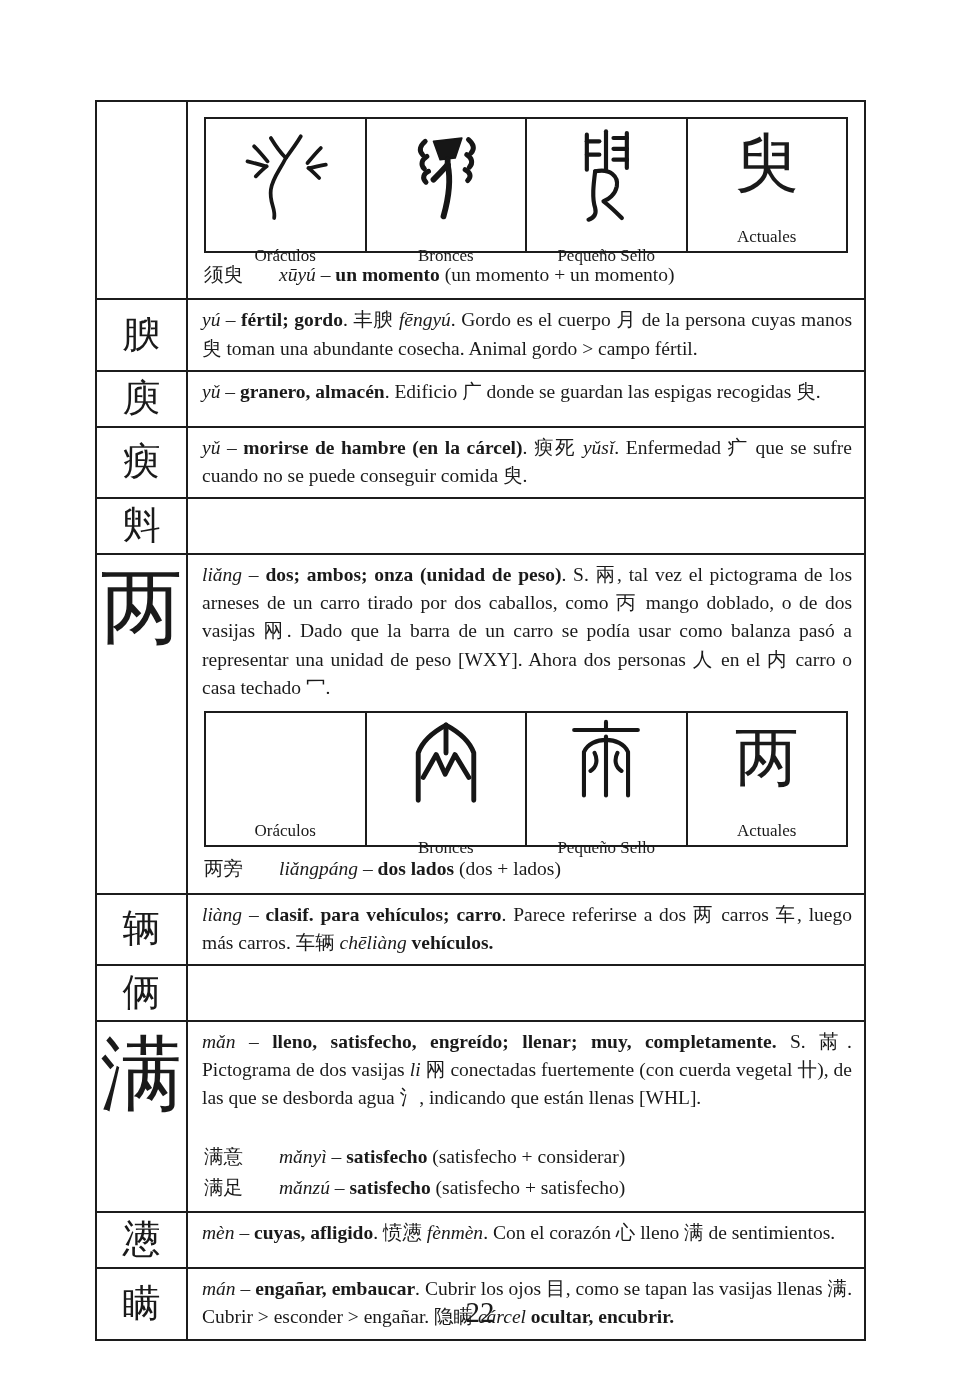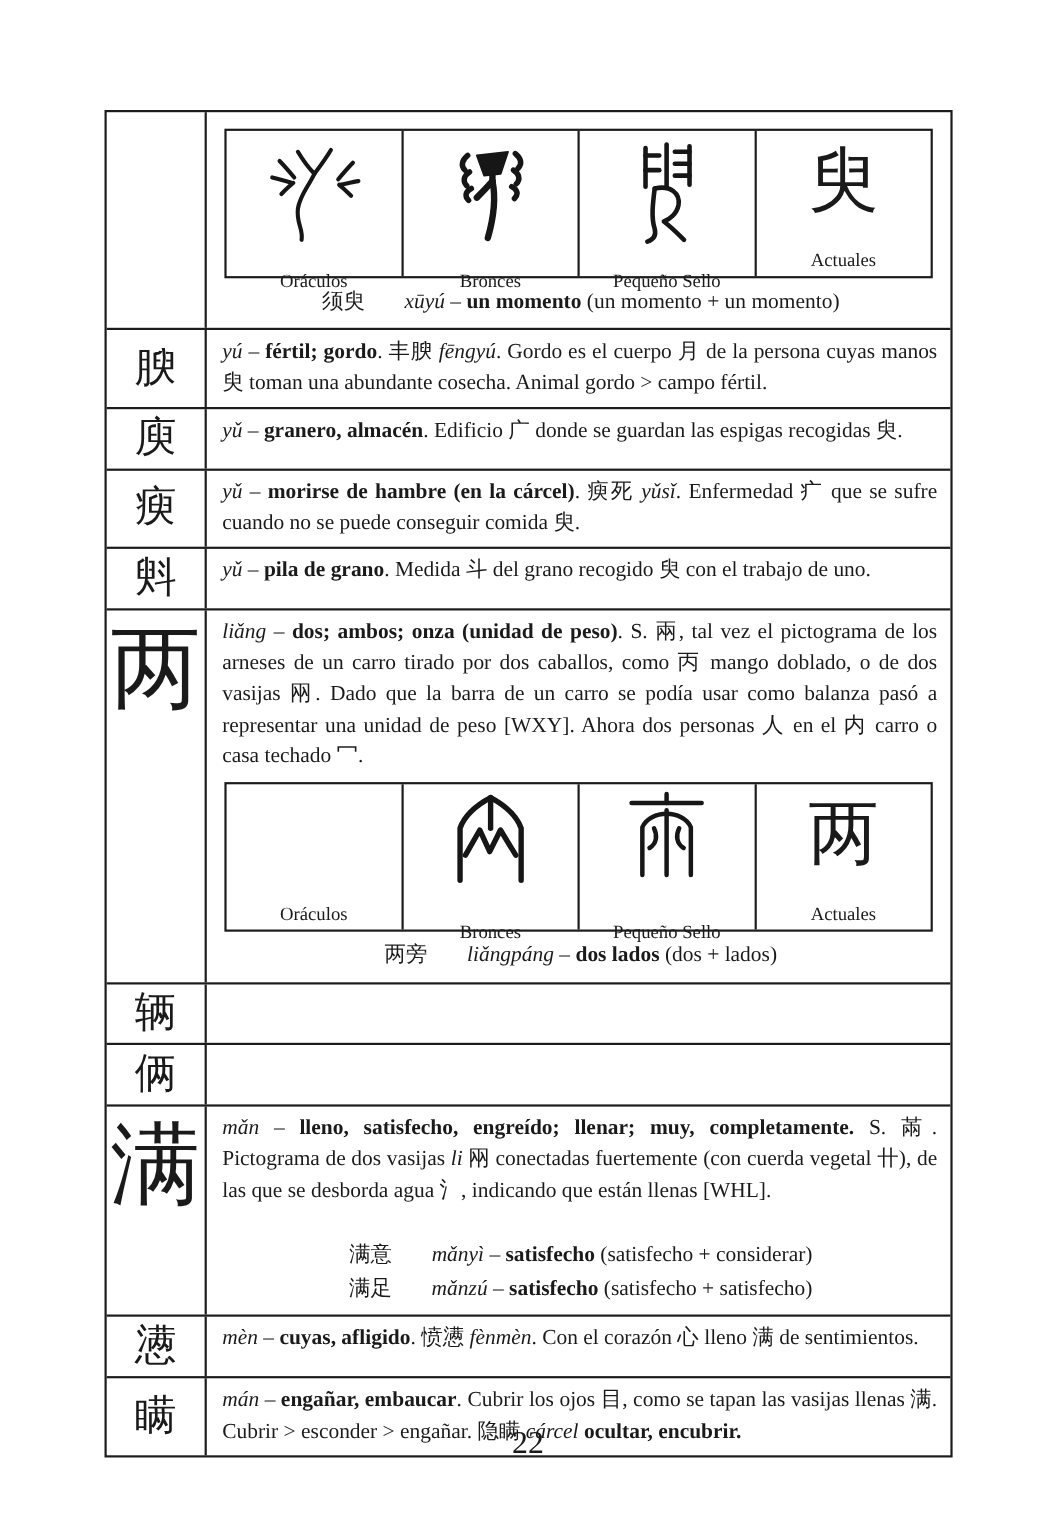--- a/index.html
+++ b/index.html
@@ -20,21 +20,21 @@
     display:flex;justify-content:center;align-items:center;
     font-size:38px;line-height:1.1;padding:6px 0;box-sizing:border-box;
   }
   .head-cell.large{font-size:82px;align-items:flex-start;padding-top:8px;}
   .body-cell{
     flex:1;min-width:0;padding:6px 12px 7px 14px;box-sizing:border-box;
     font-size:19.5px;line-height:1.45;text-align:justify;
   }
   .seg-i{font-style:italic;}
   .seg-b{font-weight:bold;}
-  .compound{margin:3px 0 2px 2px;text-align:center;}
+  .compound{margin:3px 0 2px 2px;text-align:left;}
   .compound .hanzi{margin-right:36px;}
   .spacer{height:27px;}
   .script-table{
     display:flex;border:2px solid #1c1c1c;margin:9px 4px 8px 2px;background:#fff;
   }
   .script-cell{
     flex:1;border-right:2px solid #1c1c1c;height:132px;box-sizing:border-box;
     display:flex;flex-direction:column;align-items:center;padding:4px 0 2px;
   }
   .script-cell:last-child{border-right:none;}
@@ -134,23 +134,20 @@
         <span class="headword">瘐</span>
       </div>
       <div class="body-cell">
         <div class="entry-text"><span class="seg-i">yǔ</span><span class="seg-p"> – </span><span class="seg-b">morirse de hambre (en la cárcel)</span><span class="seg-p">. 瘐死 </span><span class="seg-i">yǔsǐ</span><span class="seg-p">. Enfermedad 疒 que se sufre cuando no se puede conseguir comida 臾.</span></div>
       </div>
     </div>
     <div class="row">
       <div class="head-cell">
         <span class="headword">斞</span>
       </div>
-      <div class="body-cell">
-        <div class="entry-text"><span class="seg-i">yǔ</span><span class="seg-p"> – </span><span class="seg-b">pila de grano</span><span class="seg-p">. Medida 斗 del grano recogido 臾 con el trabajo de uno.</span></div>
-      </div>
     </div>
     <div class="row">
       <div class="head-cell large">
         <span class="headword">两</span>
       </div>
       <div class="body-cell">
         <div class="entry-text"><span class="seg-i">liǎng</span><span class="seg-p"> – </span><span class="seg-b">dos; ambos; onza (unidad de peso)</span><span class="seg-p">. S. 兩, tal vez el pictograma de los arneses de un carro tirado por dos caballos, como 丙 mango doblado, o de dos vasijas 㒳. Dado que la barra de un carro se podía usar como balanza pasó a representar una unidad de peso [WXY]. Ahora dos personas 人 en el 内 carro o casa techado 冖.</span></div>
         <div class="script-table" id="script-table-liang">
     <div class="script-cell">
       <div class="glyph-box"></div>
@@ -188,20 +185,23 @@
       <span class="script-label">Actuales</span>
     </div>
   </div>
         <div class="compound"><span class="hanzi">两旁</span><span class="seg-i">liǎngpáng</span><span class="seg-p"> – </span><span class="seg-b">dos lados</span><span class="seg-p"> (dos + lados)</span></div>
       </div>
     </div>
     <div class="row">
       <div class="head-cell">
         <span class="headword">辆</span>
       </div>
+      <div class="body-cell">
+        <div class="entry-text"><span class="seg-i">liàng</span><span class="seg-p"> – </span><span class="seg-b">clasif. para vehículos; carro</span><span class="seg-p">. Parece referirse a dos 两 carros 车, luego más carros. 车辆 </span><span class="seg-i">chēliàng</span><span class="seg-p"> </span><span class="seg-b">vehículos.</span></div>
+      </div>
     </div>
     <div class="row">
       <div class="head-cell">
         <span class="headword">俩</span>
       </div>
     </div>
     <div class="row">
       <div class="head-cell large">
         <span class="headword">满</span>
       </div>

